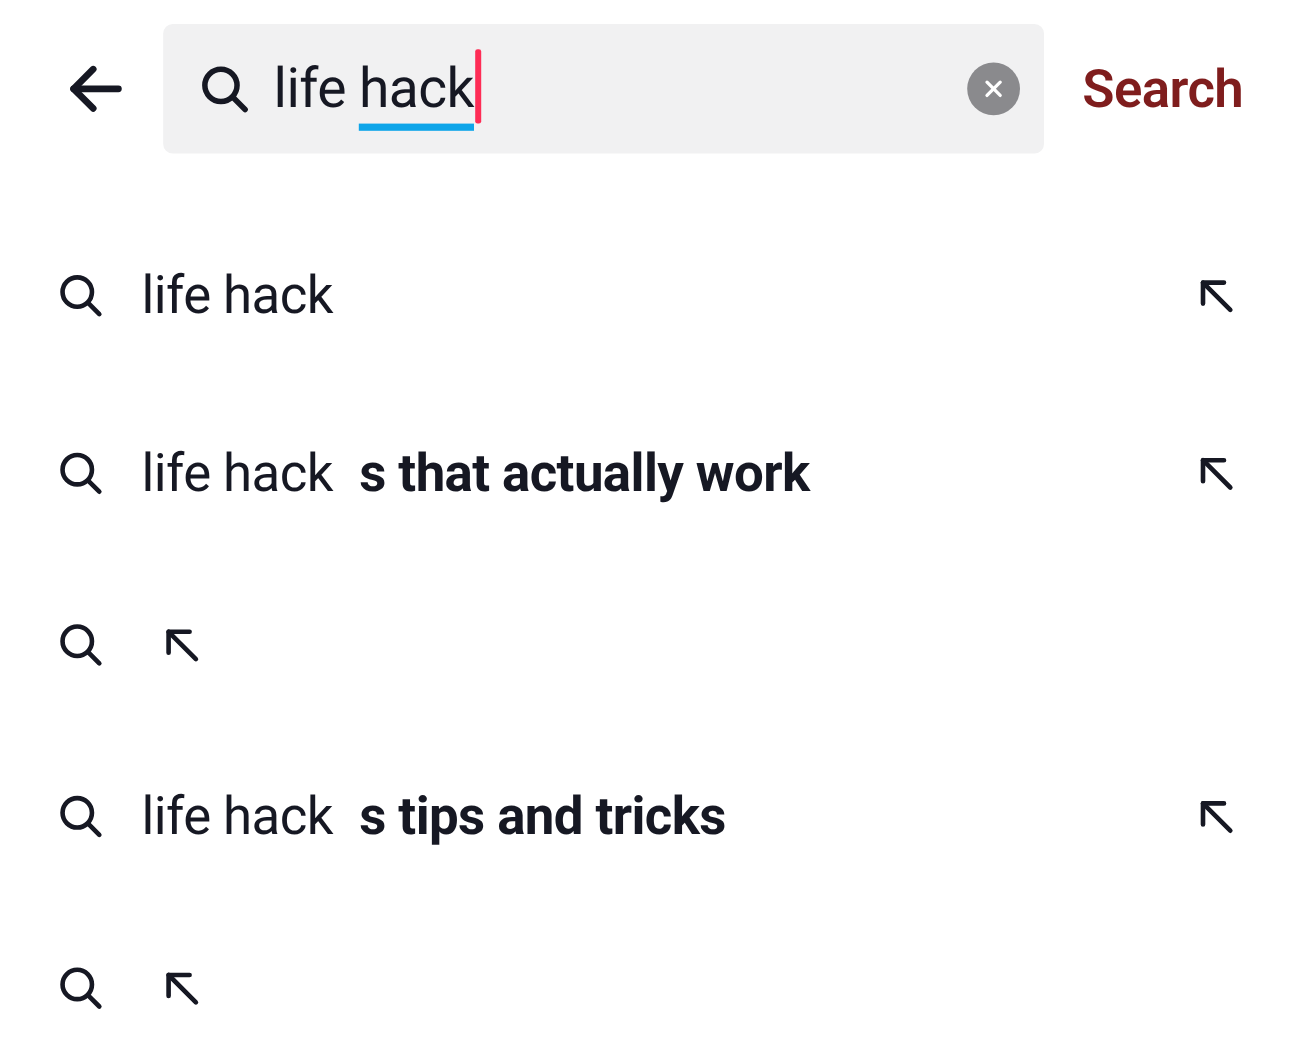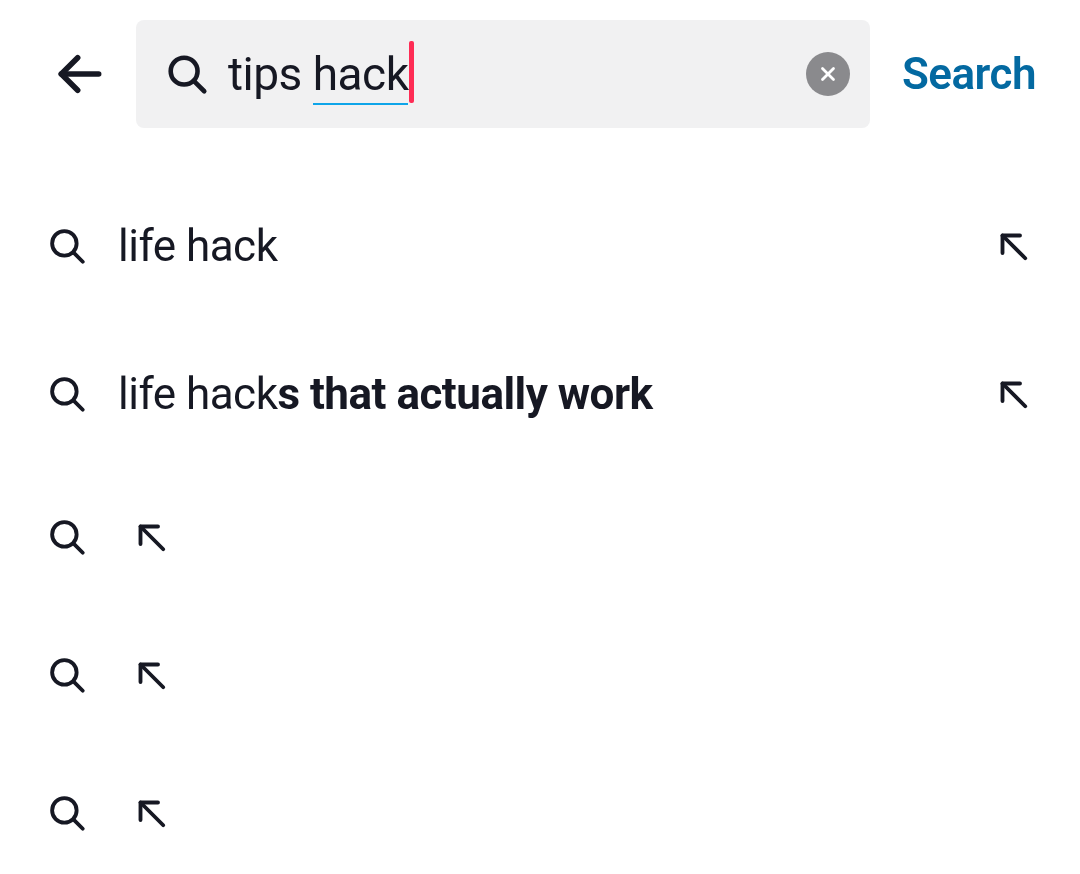--- a/index.html
+++ b/index.html
@@ -56,21 +56,21 @@
     position: relative;
   }
 
   .search-text {
     font-size: 46px;
     font-weight: 400;
     color: #161823;
     letter-spacing: -0.5px;
   }
   .search-text .underlined {
-    border-bottom: 2px solid #0ea5e9;
+    border-bottom: 6px solid #0ea5e9;
     padding-bottom: 2px;
   }
 
   .cursor-bar {
     width: 5px;
     height: 62px;
     background: #fe2c55;
     border-radius: 2px;
     margin-left: 1px;
     position: relative;
@@ -86,21 +86,21 @@
     align-items: center;
     justify-content: center;
     cursor: pointer;
     margin-left: 12px;
   }
   .clear-btn svg { width: 22px; height: 22px; }
 
   .search-action {
     font-size: 44px;
     font-weight: 600;
-    color: #0369a1;
+    color: #7f1d1d;
     cursor: pointer;
     padding: 0 4px 0 8px;
     letter-spacing: -0.5px;
   }
 
   .suggestions {
     padding-top: 24px;
   }
 
   .sugg-row {
@@ -118,21 +118,21 @@
   }
   .sugg-icon svg { width: 42px; height: 42px; }
 
   .sugg-text {
     flex: 1;
     font-size: 44px;
     font-weight: 400;
     color: #161823;
     letter-spacing: -0.5px;
   }
-  .sugg-text b { font-weight: 700; }
+  .sugg-text b { font-weight: 700; margin-left: 22px; }
 
   .fill-icon {
     display: flex;
     align-items: center;
     justify-content: center;
     margin-left: 12px;
     cursor: pointer;
   }
   .fill-icon svg { width: 42px; height: 42px; }
 
@@ -150,21 +150,21 @@
   </div>
 
   <div class="search-box">
     <span class="sicon">
       <svg viewBox="0 0 24 24" fill="none" stroke="#161823" stroke-width="2.4" stroke-linecap="round">
         <circle cx="10.5" cy="10.5" r="7"></circle>
         <line x1="21" y1="21" x2="15.8" y2="15.8"></line>
       </svg>
     </span>
     <div class="search-input-wrap">
-      <span class="search-text"><span>tips </span><span class="underlined">hack</span></span>
+      <span class="search-text"><span>life </span><span class="underlined">hack</span></span>
       <span class="cursor-bar"></span>
     </div>
     <div class="clear-btn">
       <svg viewBox="0 0 24 24" fill="none" stroke="#ffffff" stroke-width="3" stroke-linecap="round">
         <line x1="6" y1="6" x2="18" y2="18"></line>
         <line x1="18" y1="6" x2="6" y2="18"></line>
       </svg>
     </div>
   </div>
 
@@ -220,20 +220,21 @@
     </span>
   </div>
 
   <div class="sugg-row">
     <span class="sugg-icon">
       <svg viewBox="0 0 24 24" fill="none" stroke="#161823" stroke-width="2.2" stroke-linecap="round">
         <circle cx="10.5" cy="10.5" r="7"></circle>
         <line x1="21" y1="21" x2="15.8" y2="15.8"></line>
       </svg>
     </span>
+    <span class="sugg-text"><span>life hack</span><b>s tips and tricks</b></span>
     <span class="fill-icon">
       <svg viewBox="0 0 24 24" fill="none" stroke="#161823" stroke-width="2.2" stroke-linecap="round" stroke-linejoin="round">
         <line x1="19" y1="19" x2="6" y2="6"></line>
         <polyline points="6 16 6 6 16 6"></polyline>
       </svg>
     </span>
   </div>
 
   <div class="sugg-row">
     <span class="sugg-icon">

